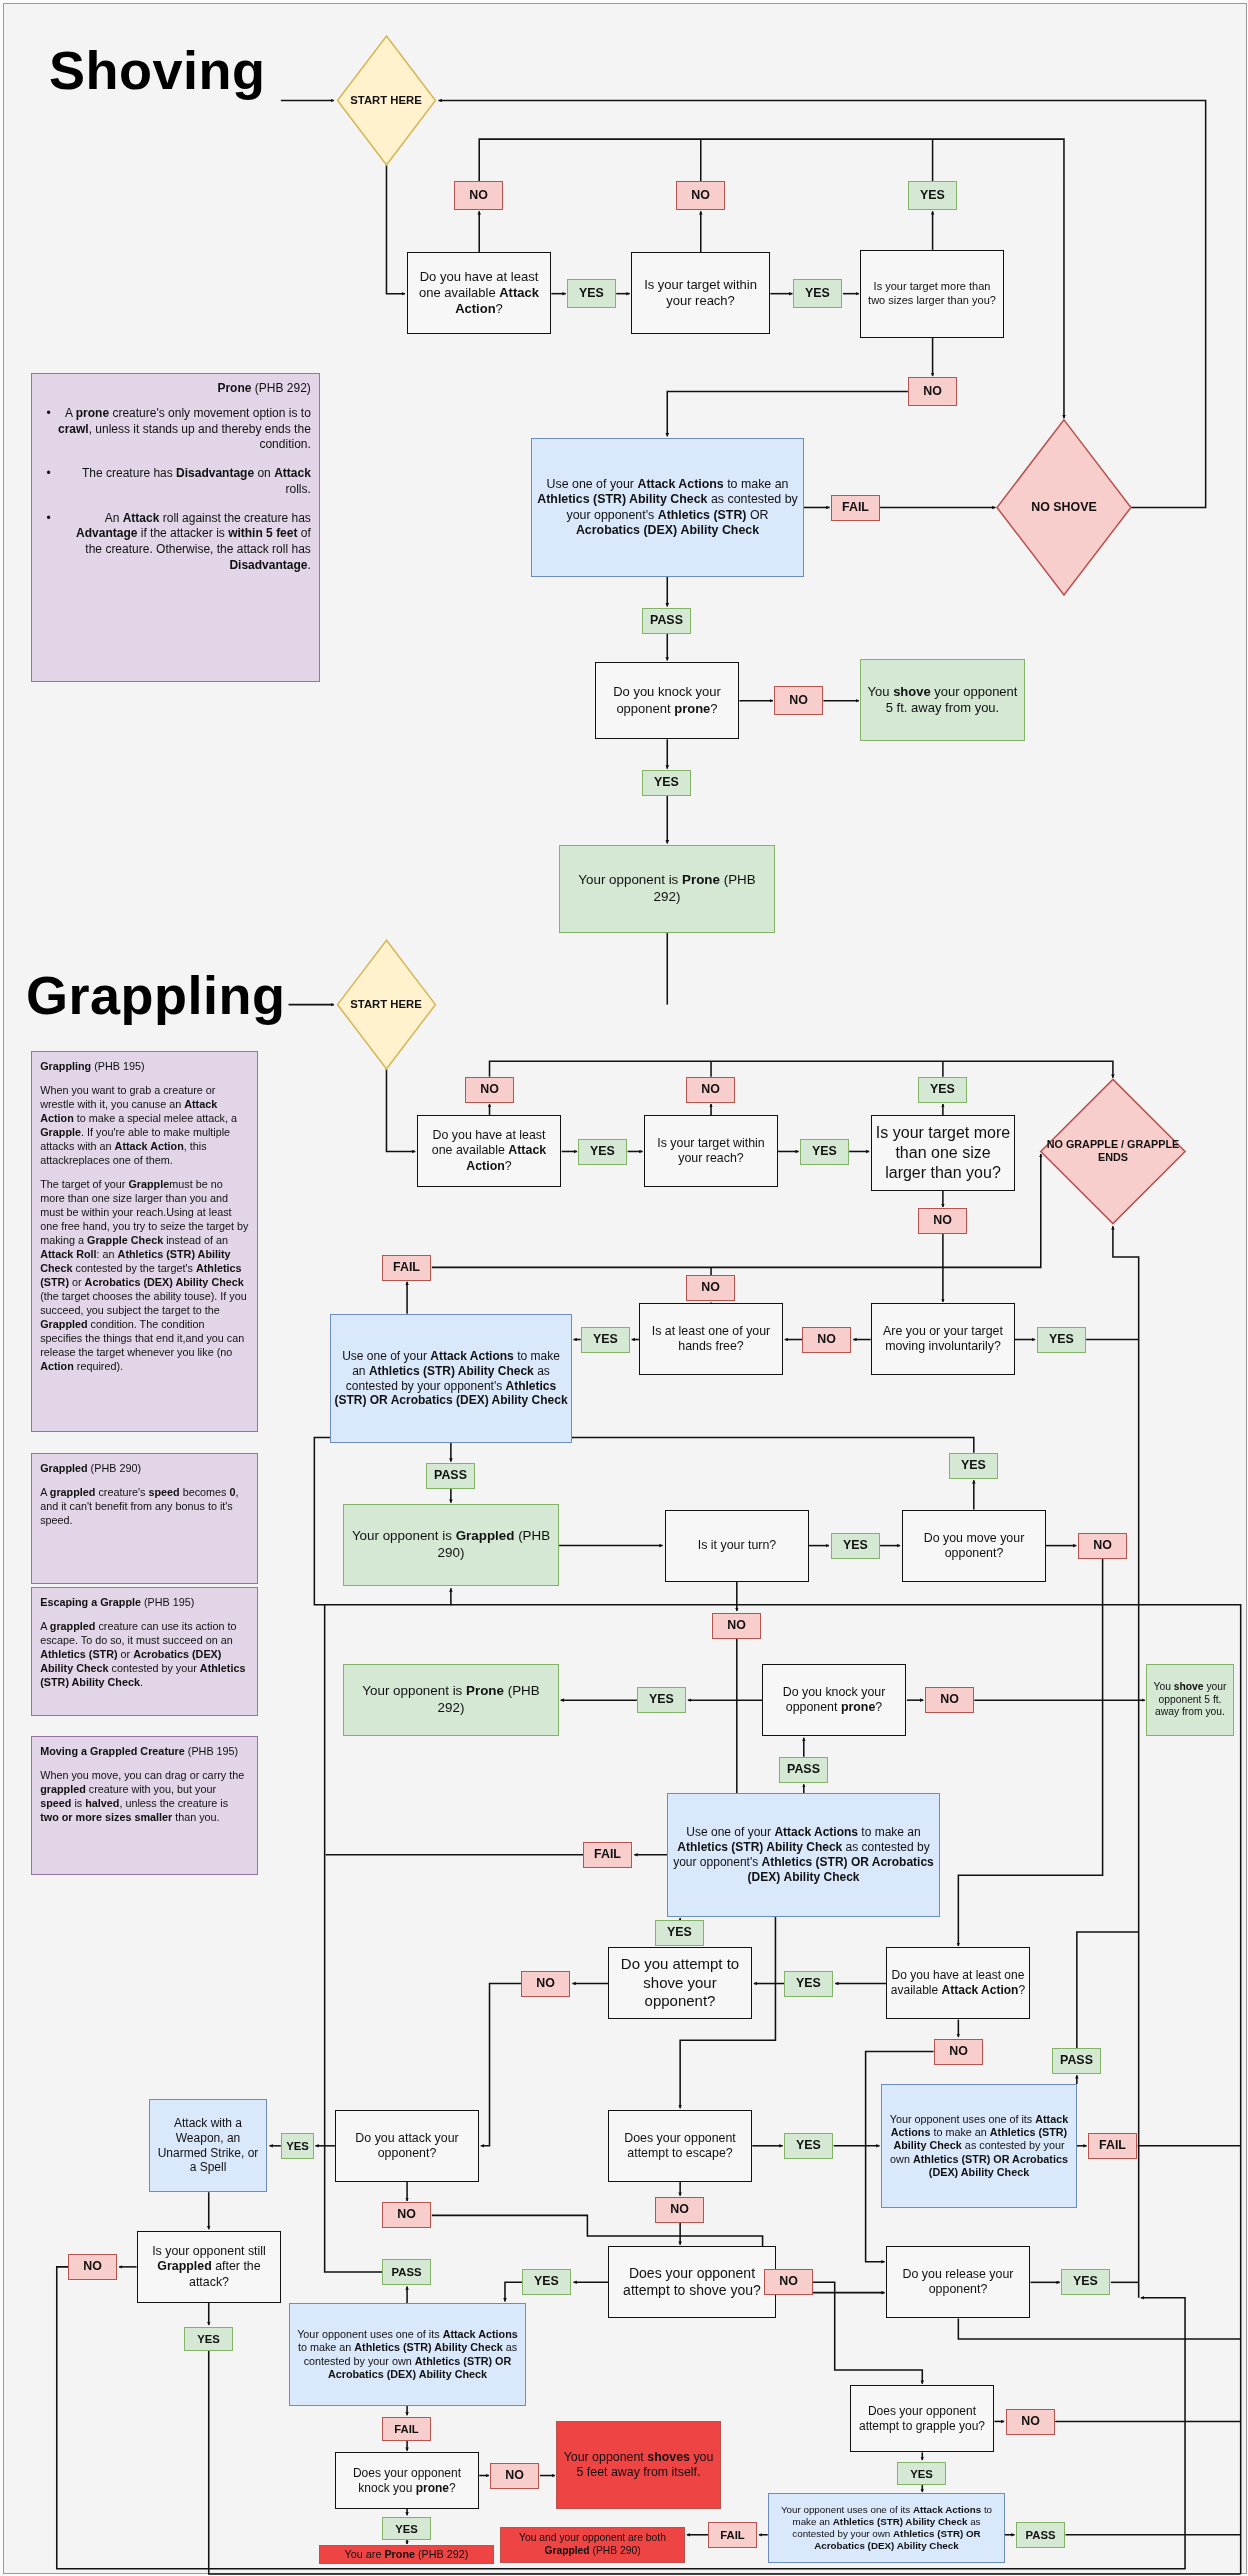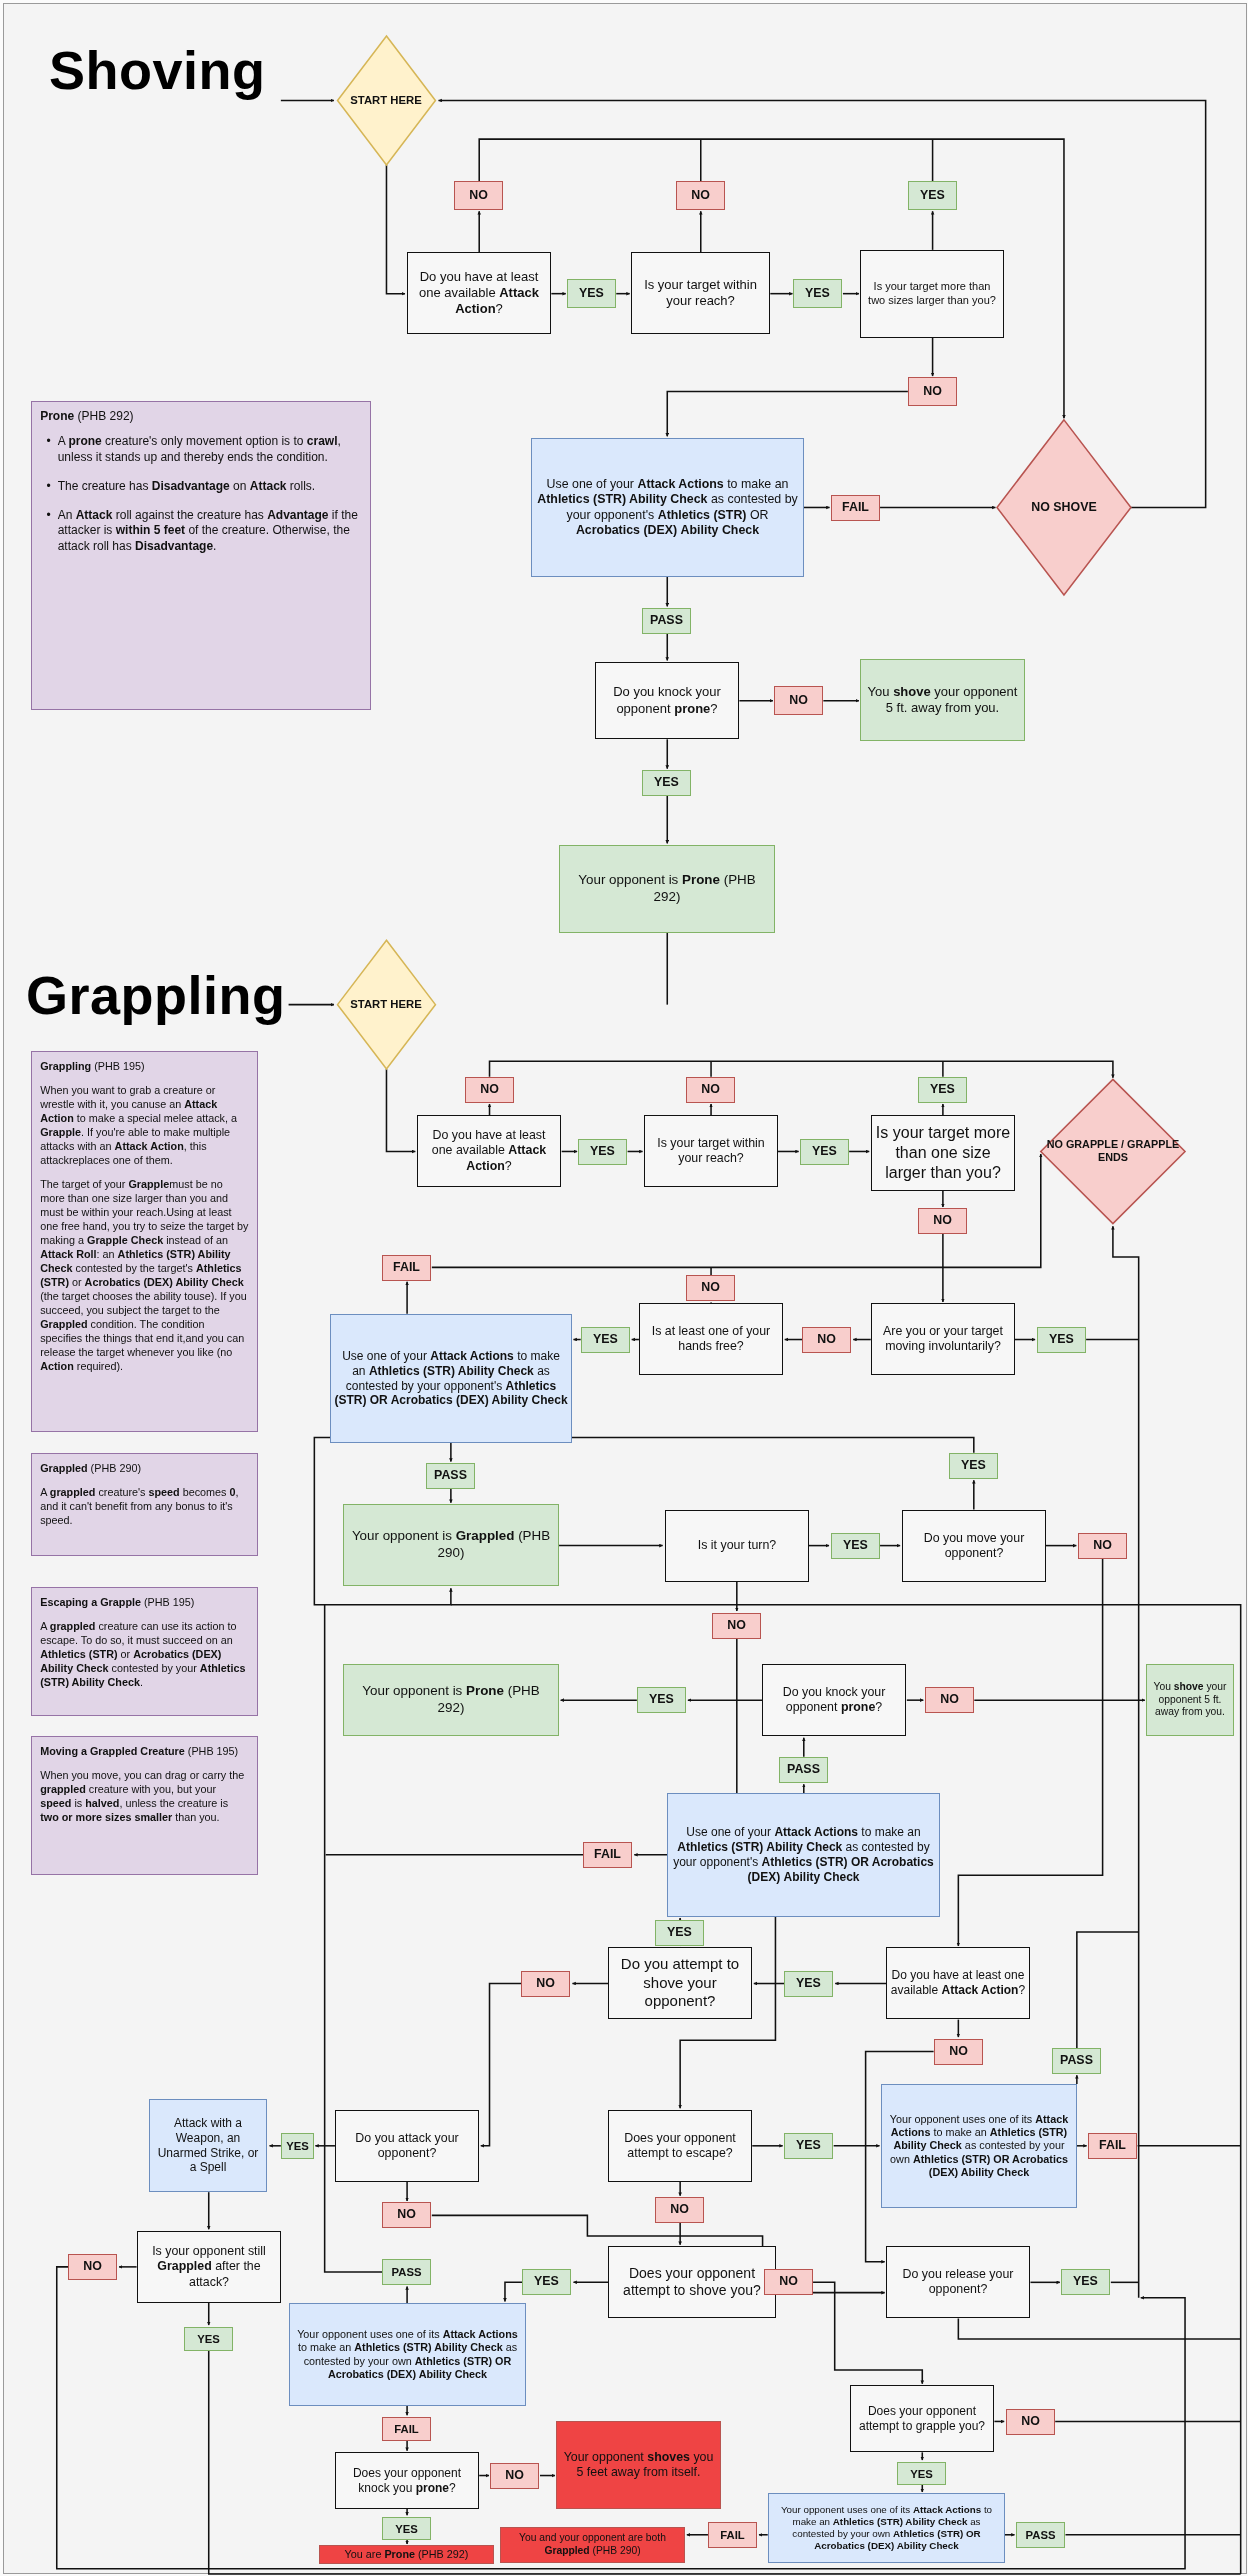--- a/index.html
+++ b/index.html
@@ -423,32 +423,32 @@
       </div>
       <div class="node lr" style="left: 708px; top: 2522px; width: 49px; height: 26px; font-size: 11.3px;">
         <span>FAIL</span>
       </div>
       <div class="node lg" style="left: 1016px; top: 2522px; width: 49px; height: 26px; font-size: 11.3px;">
         <span>PASS</span>
       </div>
       <div class="node red" style="left: 500px; top: 2527px; width: 185px; height: 36px; font-size: 10.3px;">
         <span>You and your opponent are both <b>Grappled</b> (PHB 290)</span>
       </div>
-      <div class="node purple" style="left: 31px; top: 401px; width: 340px; height: 309px; font-size: 12px;">
+      <div class="node purple" style="left: 31px; top: 373px; width: 289px; height: 309px; font-size: 12px; text-align: right;">
         <div class="ttl"><b>Prone</b> (PHB 292)</div>
         <div class="bullet">A <b>prone</b> creature's only movement option is to <b>crawl</b>, unless it stands up and thereby ends the condition.</div>
         <div class="bullet">The creature has <b>Disadvantage</b> on <b>Attack</b> rolls.</div>
         <div class="bullet">An <b>Attack</b> roll against the creature has <b>Advantage</b> if the attacker is <b>within 5 feet</b> of the creature. Otherwise, the attack roll has <b>Disadvantage</b>.</div>
       </div>
       <div class="node purple" style="left: 31px; top: 1051px; width: 227px; height: 381px; font-size: 10.8px;">
         <div class="ttl"><b>Grappling</b> (PHB 195)</div>
         <div class="para">When you want to grab a creature or wrestle with it, you canuse an <b>Attack Action</b> to make a special melee attack, a <b>Grapple</b>. If you're able to make multiple attacks with an <b>Attack Action</b>, this attackreplaces one of them.</div>
         <div class="para">The target of your <b>Grapple</b>must be no more than one size larger than you and must be within your reach.Using at least one free hand, you try to seize the target by making a <b>Grapple Check</b> instead of an <b>Attack Roll</b>: an <b>Athletics (STR) Ability Check</b> contested by the target's <b>Athletics (STR)</b> or <b>Acrobatics (DEX) Ability Check</b> (the target chooses the ability touse). If you succeed, you subject the target to the <b>Grappled</b> condition. The condition specifies the things that end it,and you can release the target whenever you like (no <b>Action</b> required).</div>
       </div>
-      <div class="node purple" style="left: 31px; top: 1453px; width: 227px; height: 103px; font-size: 10.8px;">
+      <div class="node purple" style="left: 31px; top: 1453px; width: 227px; height: 131px; font-size: 10.8px;">
         <div class="ttl"><b>Grappled</b> (PHB 290)</div>
         <div class="para">A <b>grappled</b> creature's <b>speed</b> becomes <b>0</b>, and it can't benefit from any bonus to it's speed.</div>
       </div>
       <div class="node purple" style="left: 31px; top: 1587px; width: 227px; height: 129px; font-size: 10.8px;">
         <div class="ttl"><b>Escaping a Grapple</b> (PHB 195)</div>
         <div class="para">A <b>grappled</b> creature can use its action to escape. To do so, it must succeed on an <b>Athletics (STR)</b> or <b>Acrobatics (DEX) Ability Check</b> contested by your <b>Athletics (STR) Ability Check</b>.</div>
       </div>
       <div class="node purple" style="left: 31px; top: 1736px; width: 227px; height: 139px; font-size: 10.8px;">
         <div class="ttl"><b>Moving a Grappled Creature</b> (PHB 195)</div>
         <div class="para">When you move, you can drag or carry the <b>grappled</b> creature with you, but your <b>speed</b> is <b>halved</b>, unless the creature is <b>two or more sizes smaller</b> than you.</div>

